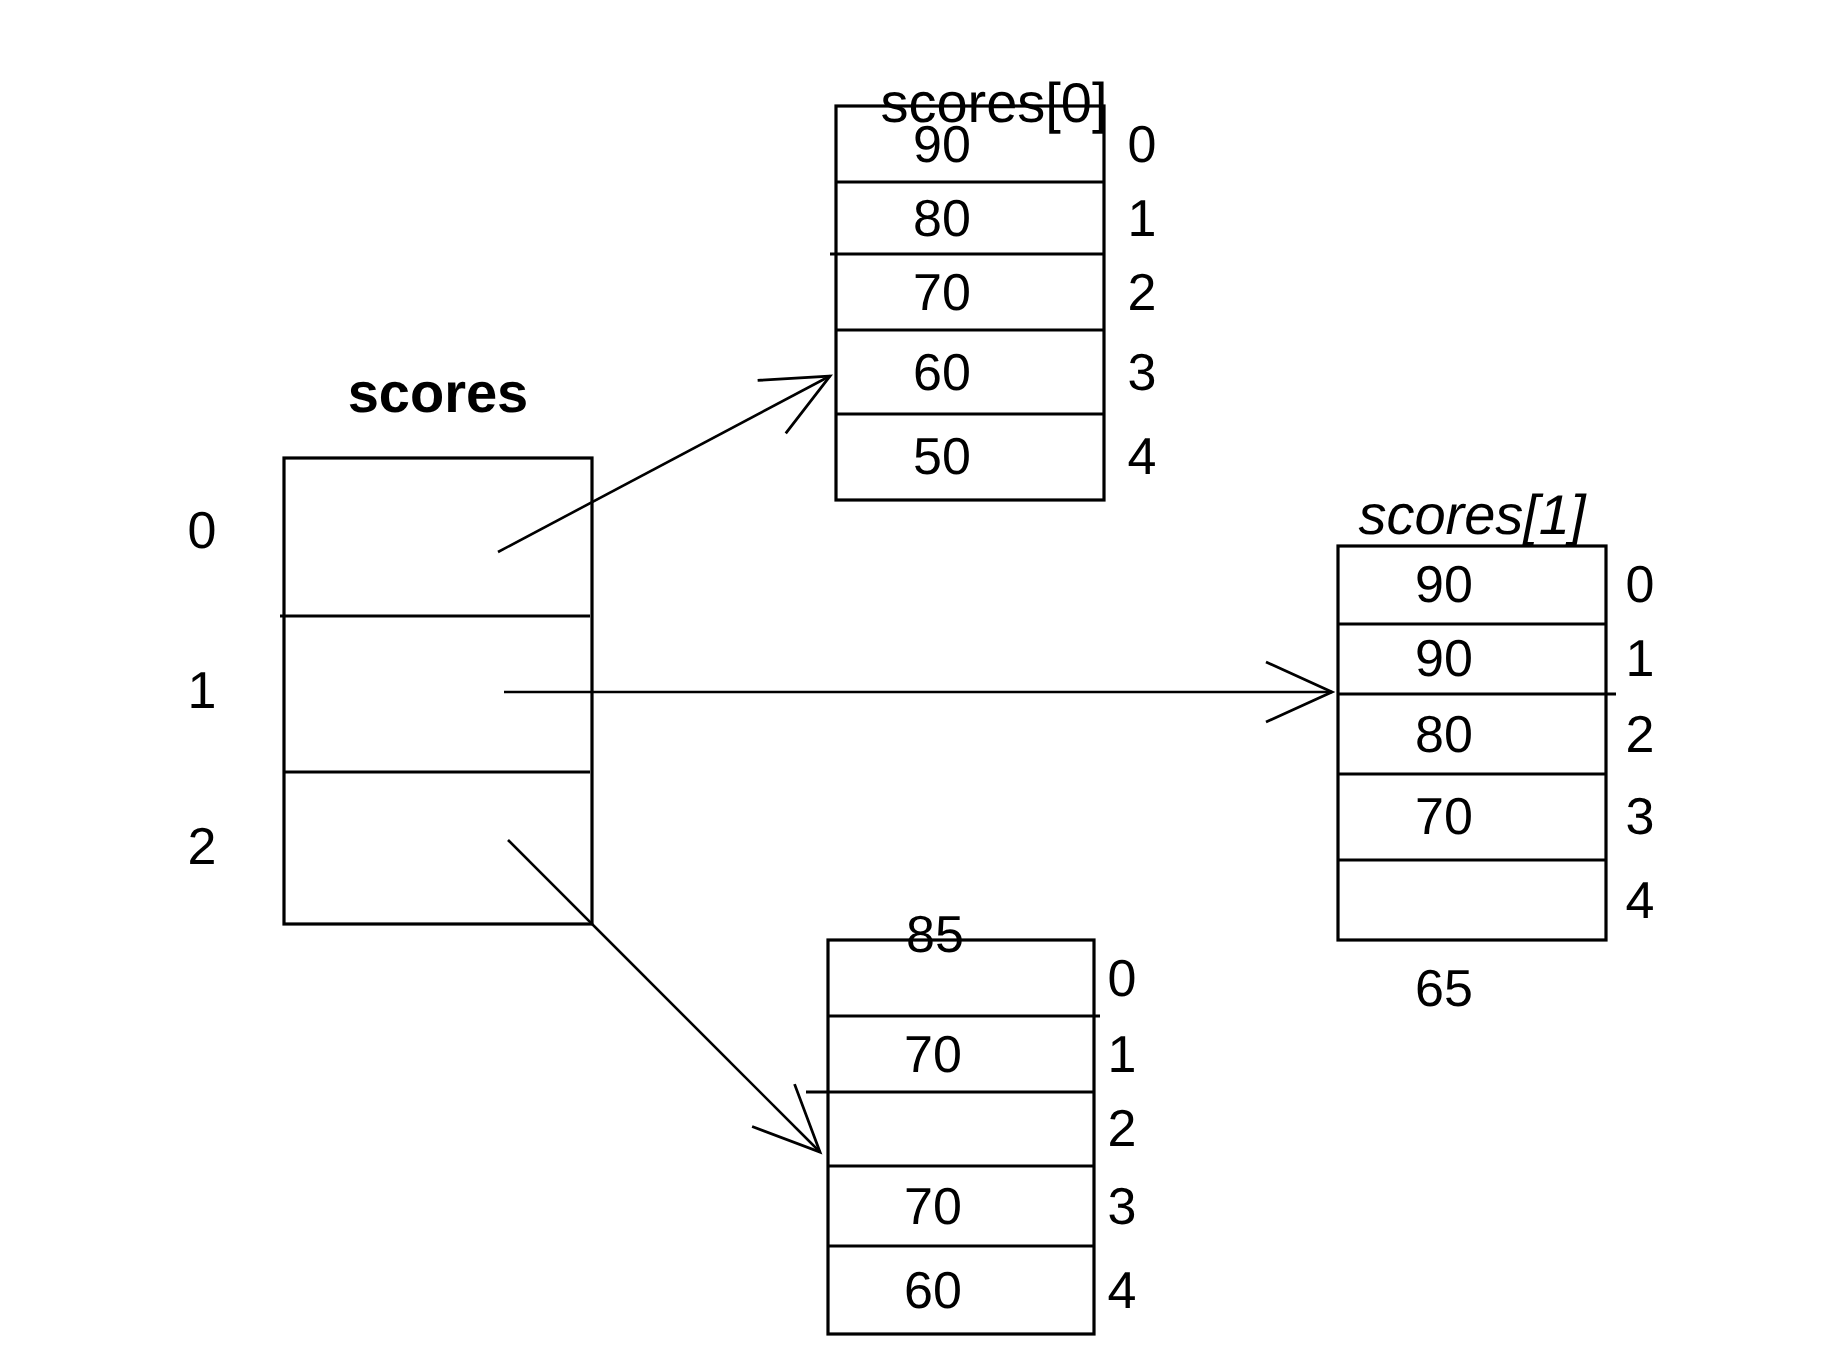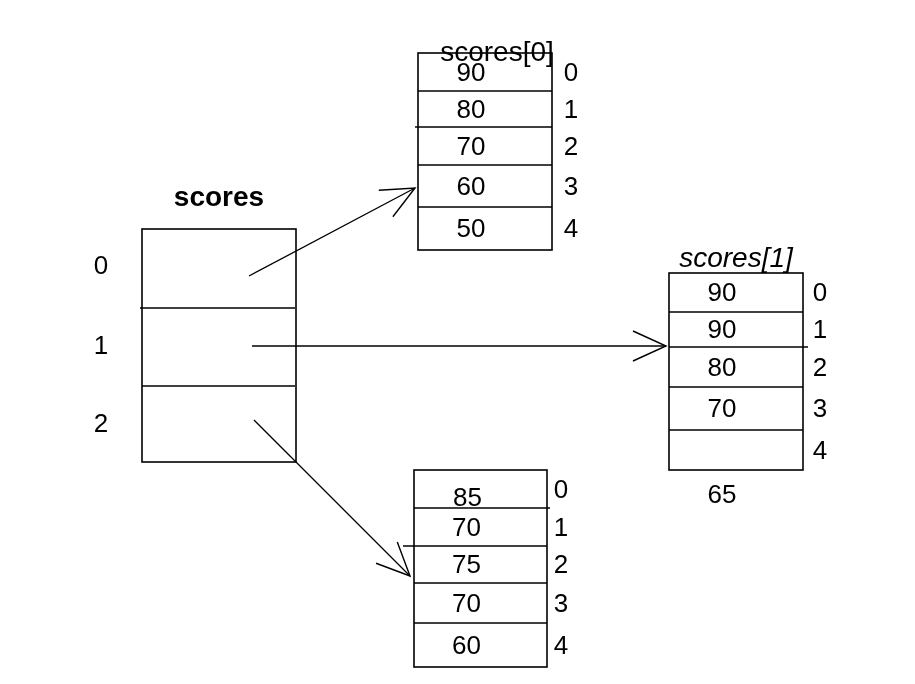--- a/index.html
+++ b/index.html
@@ -103,23 +103,22 @@
   <div class="num val" style="left:669px; top:312px; width:134px; height:35px;">90</div>
   <div class="num val" style="left:669px; top:347px; width:134px; height:40px;">80</div>
   <div class="num val" style="left:669px; top:387px; width:134px; height:43px;">70</div>
   <div class="num val" style="left:669px; top:430px; width:134px; height:57px;margin-top:36px;">65</div>
   <div class="num" style="left:803px; top:273px; width:34px; height:39px;">0</div>
   <div class="num" style="left:803px; top:312px; width:34px; height:35px;">1</div>
   <div class="num" style="left:803px; top:347px; width:34px; height:40px;">2</div>
   <div class="num" style="left:803px; top:387px; width:34px; height:43px;">3</div>
   <div class="num" style="left:803px; top:430px; width:34px; height:40px;">4</div>
 
-  <div class="num val" style="left:414px; top:478px; width:135px; height:38px;">85</div>
+  <div class="num val" style="left:414px; top:448px; width:135px; height:38px;">85</div>
   <div class="num val" style="left:414px; top:508px; width:133px; height:38px;">70</div>
-  <div class="num val" style="left:414px; top:546px; width:133px; height:37px;">75</div>
   <div class="num val" style="left:414px; top:583px; width:133px; height:40px;">70</div>
   <div class="num val" style="left:414px; top:623px; width:133px; height:44px;">60</div>
   <div class="num" style="left:547px; top:470px; width:28px; height:38px;">0</div>
   <div class="num" style="left:547px; top:508px; width:28px; height:38px;">1</div>
   <div class="num" style="left:547px; top:546px; width:28px; height:37px;">2</div>
   <div class="num" style="left:547px; top:583px; width:28px; height:40px;">3</div>
   <div class="num" style="left:547px; top:623px; width:28px; height:44px;">4</div>
 
 </div>
 

